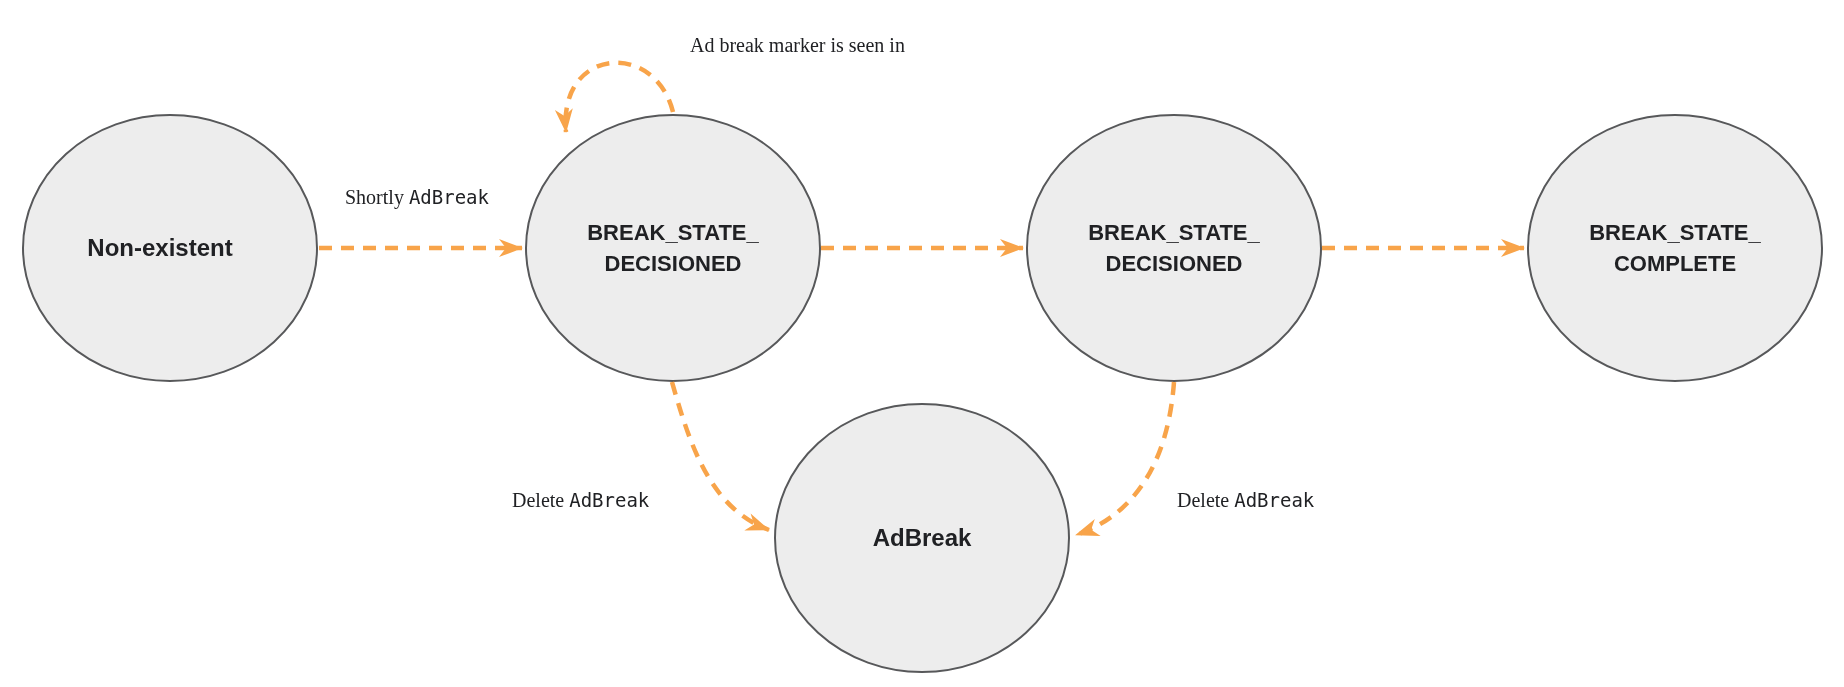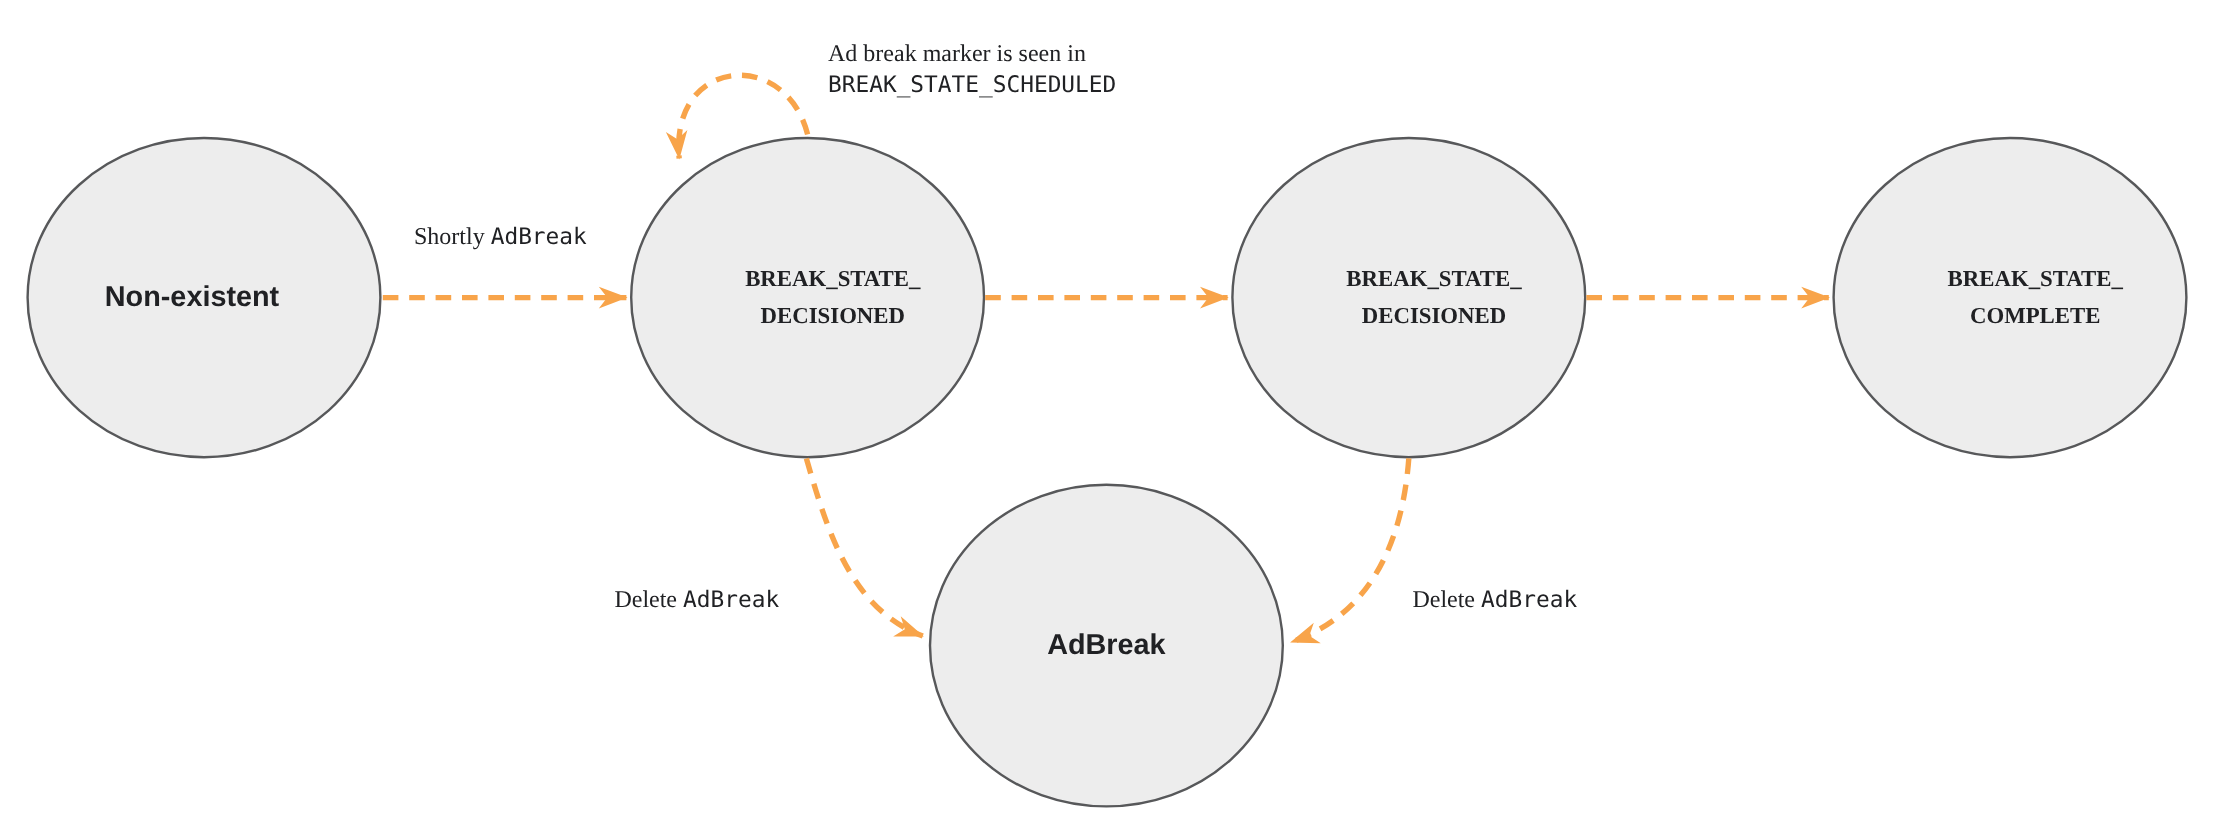--- a/index.html
+++ b/index.html
@@ -14,22 +14,22 @@
   .diagram-svg{position:absolute;left:0;top:0;}
   .node-label{
     position:absolute;
     transform:translateX(-50%);
     text-align:center;
     font-weight:bold;
     white-space:nowrap;
   }
   .bold-sans{font-size:24px;line-height:26px;}
   .bold-mono{
-    font-family:Liberation Serif, serif;
-    font-size:19px;line-height:31px;letter-spacing:0px;margin-left:21px;
+    font-family:Liberation Sans, sans-serif;
+    font-size:22px;line-height:31px;letter-spacing:0px;
   }
   .edge-label{
     position:absolute;
     font-size:20px;line-height:26px;
     white-space:nowrap;
   }
   .sans{font-family:Liberation Serif, serif;}
   .mono{font-family:"DejaVu Sans Mono", monospace;font-size:19px;}
   .line{display:block;}
 </style>
@@ -85,21 +85,20 @@
   <div class="node-label bold-sans" style="left:922px;top:525px">
     <span>AdBreak</span>
   </div>
 
   <div class="edge-label" style="left:345px;top:184px">
     <span class="sans">Shortly </span><span class="mono">AdBreak</span>
   </div>
 
   <div class="edge-label" style="left:690px;top:32px">
     <span class="line sans">Ad break marker is seen in</span>
-    <span class="line mono">BREAK_STATE_SCHEDULED</span>
   </div>
 
 
 
   <div class="edge-label" style="left:512px;top:487px">
     <span class="sans">Delete </span><span class="mono">AdBreak</span>
   </div>
 
   <div class="edge-label" style="left:1177px;top:487px">
     <span class="sans">Delete </span><span class="mono">AdBreak</span>

